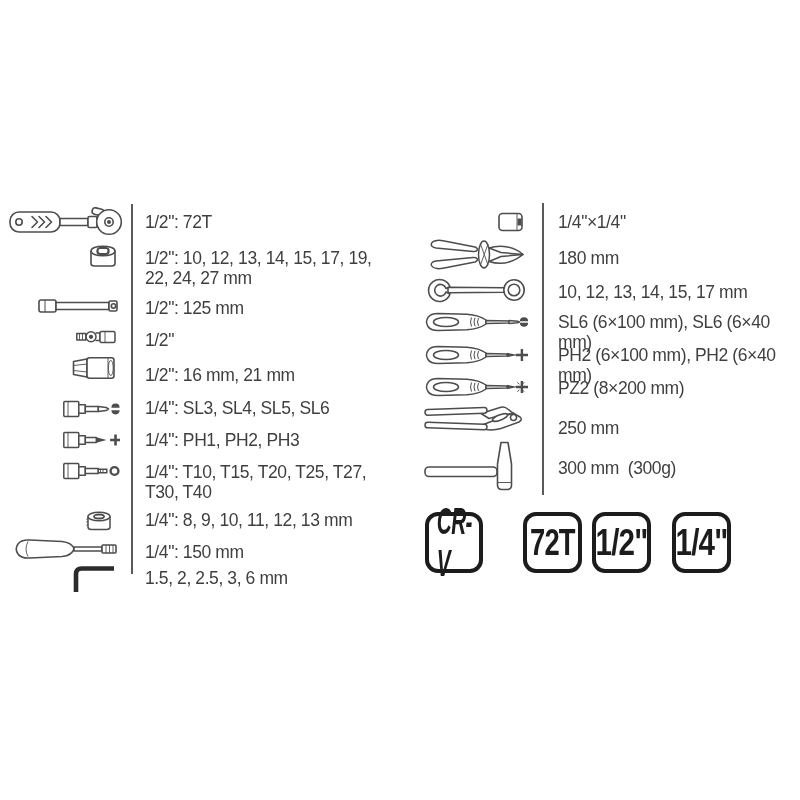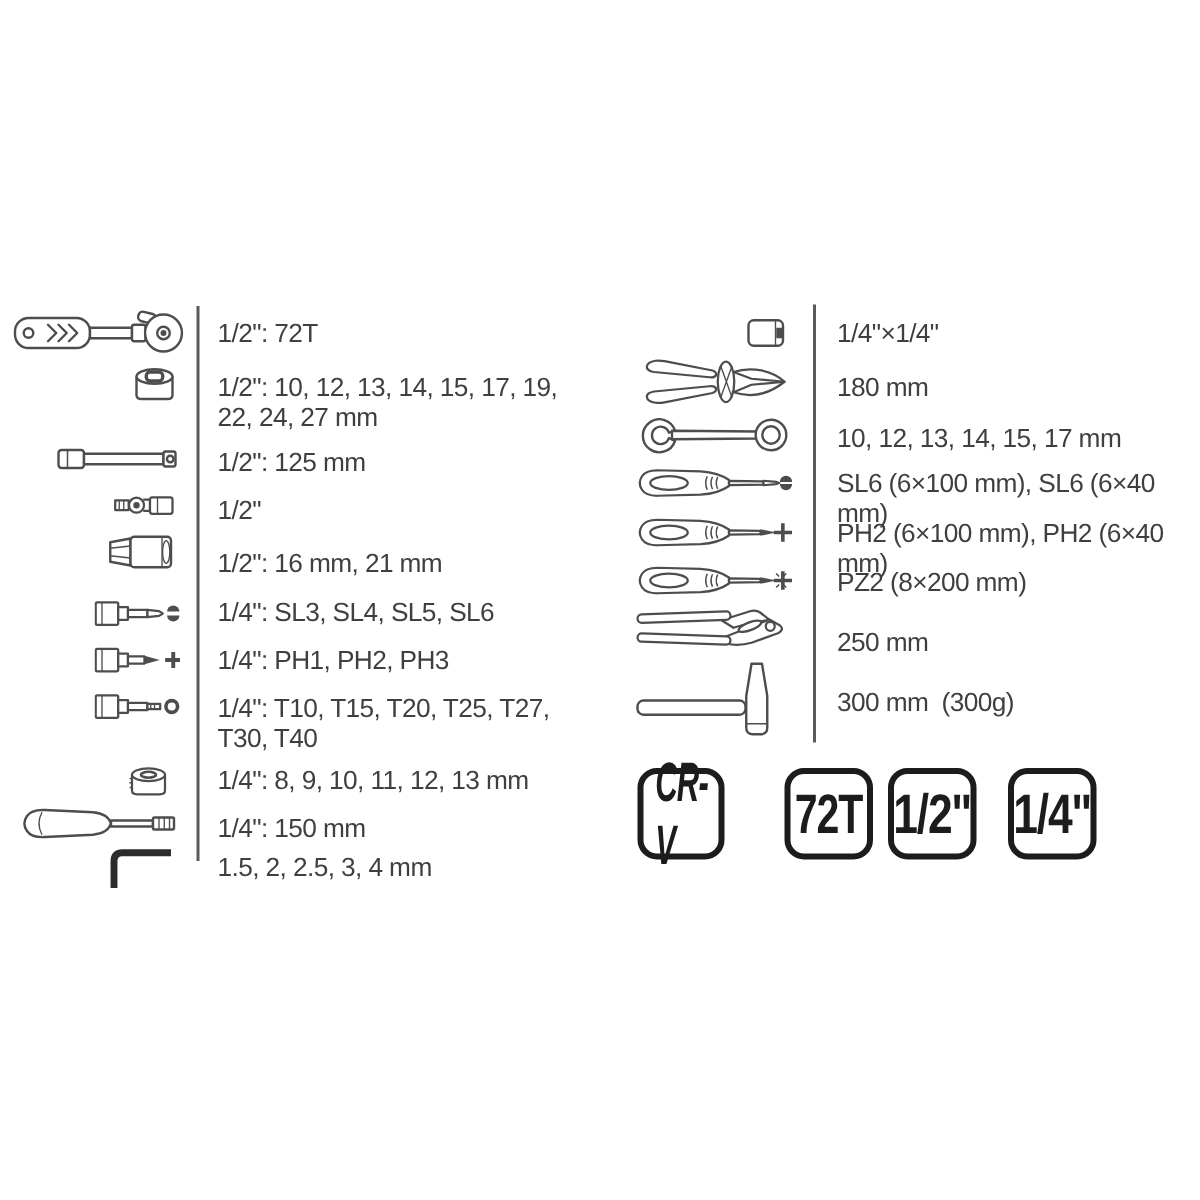--- a/index.html
+++ b/index.html
@@ -171,21 +171,21 @@
 22, 24, 27 mm</div>
   <div class="lbl lbl-left" style="top:298px;">1/2": 125 mm</div>
   <div class="lbl lbl-left" style="top:330px;">1/2"</div>
   <div class="lbl lbl-left" style="top:365px;">1/2": 16 mm, 21 mm</div>
   <div class="lbl lbl-left" style="top:398px;">1/4": SL3, SL4, SL5, SL6</div>
   <div class="lbl lbl-left" style="top:430px;">1/4": PH1, PH2, PH3</div>
   <div class="lbl lbl-left" style="top:462px;">1/4": T10, T15, T20, T25, T27,
 T30, T40</div>
   <div class="lbl lbl-left" style="top:510px;">1/4": 8, 9, 10, 11, 12, 13 mm</div>
   <div class="lbl lbl-left" style="top:542px;">1/4": 150 mm</div>
-  <div class="lbl lbl-left" style="top:568px;">1.5, 2, 2.5, 3, 4 mm</div>
+  <div class="lbl lbl-left" style="top:568px;">1.5, 2, 2.5, 3, 6 mm</div>
 
   <div class="divider" id="divider-right"></div>
 
   <div class="ico" style="left:498px;top:212px;width:26px;height:20px;">
     <svg viewBox="0 0 26 20">
         <g stroke="#4d4d4d" stroke-width="1.6" fill="#fff" stroke-linejoin="round">
       <rect x="1" y="1.5" width="23" height="17" rx="3.5"></rect>
       <path d="M19,1.5 V18.5" stroke-width="0.9"></path>
       <path d="M19.5,6.5 h4 v7 h-4 Z" fill="#4d4d4d" stroke="none"></path>
     </g>

